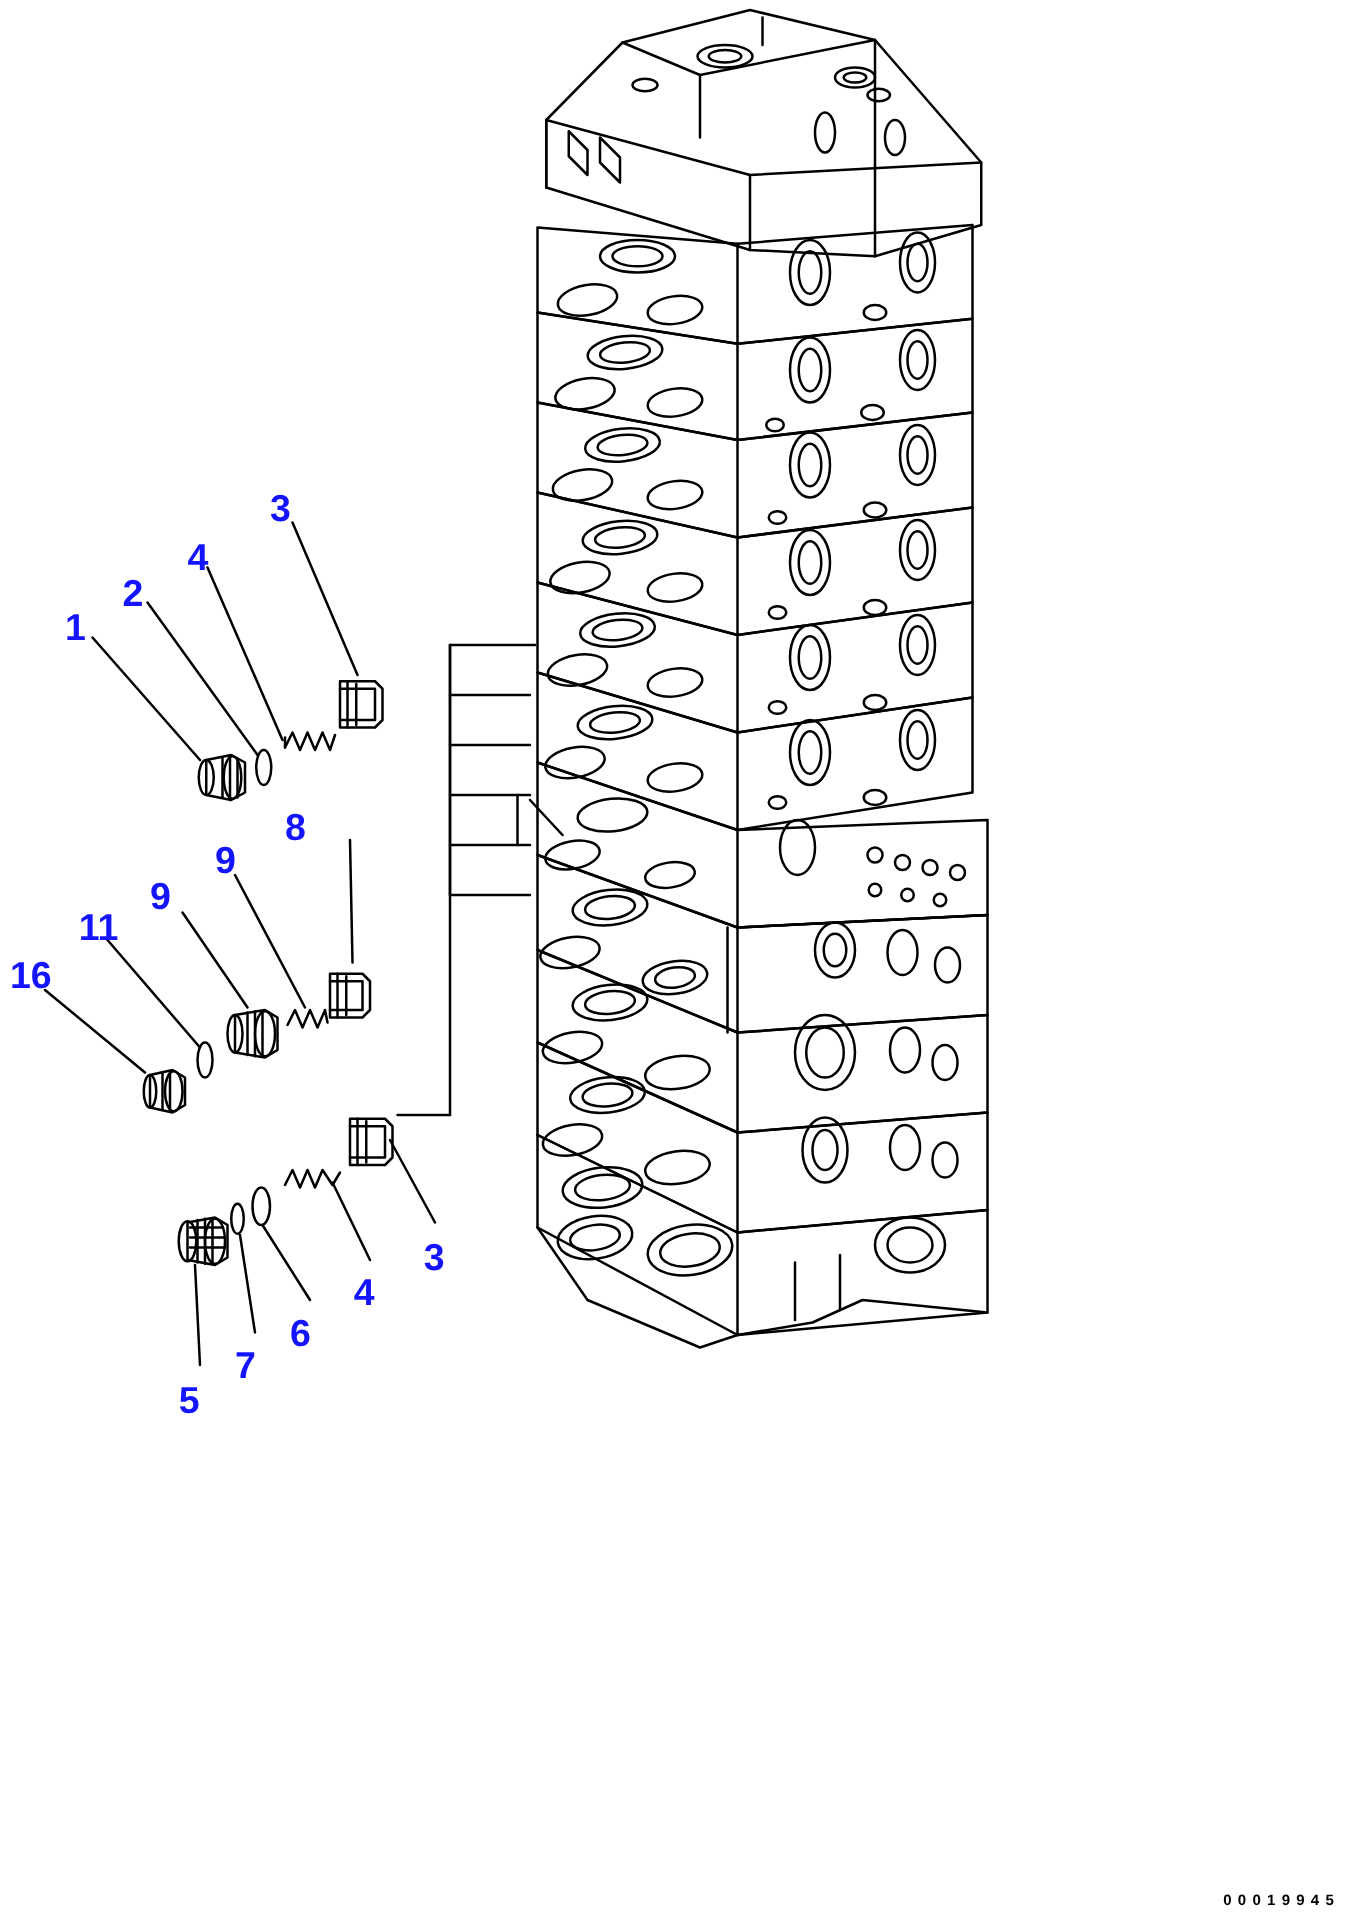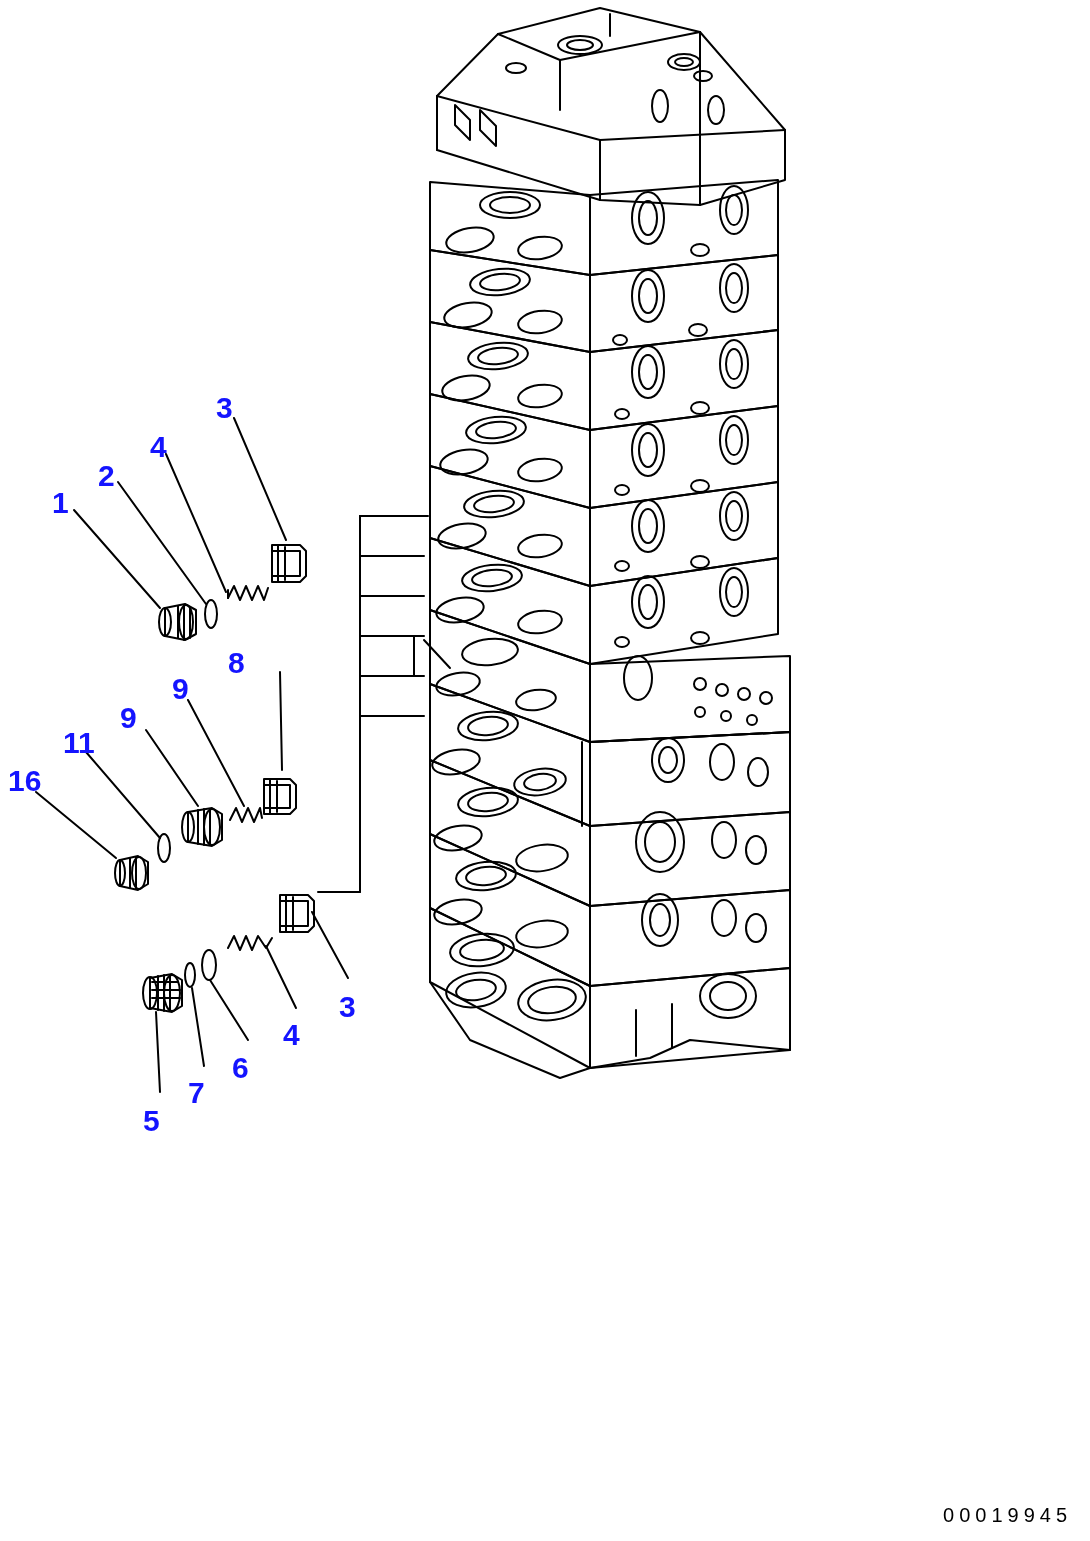--- a/index.html
+++ b/index.html
@@ -32,22 +32,22 @@
     font-size: 30px;
     line-height: 30px;
     letter-spacing: 0px;
     user-select: none;
   }
   #drawing-number {
     position: absolute;
     right: 18px;
     bottom: 14px;
     font-family: "Liberation Sans", sans-serif;
-    font-size: 20px;
-    font-weight: normal;
+    font-size: 12px;
+    font-weight: bold;
     letter-spacing: 5px;
     color: #000000;
   }
 </style>
 </head>
 <body>
 
 <div id="page">
 
   <svg id="diagram-svg" viewBox="0 0 1090 1541">

